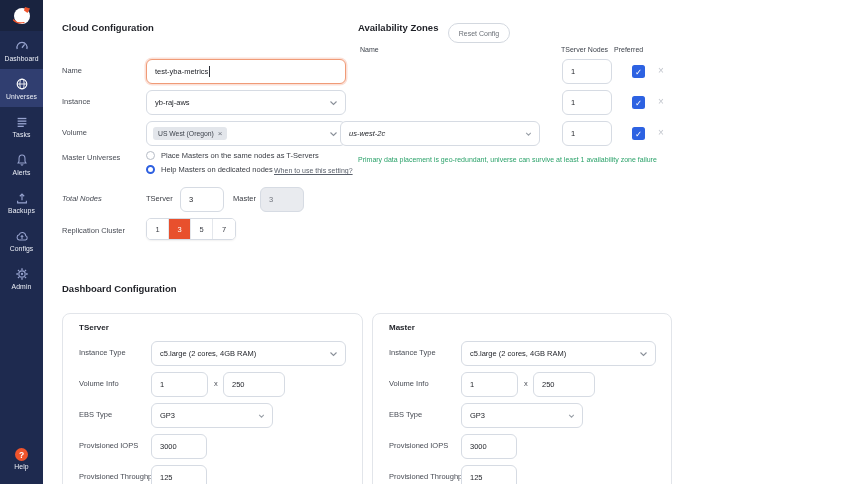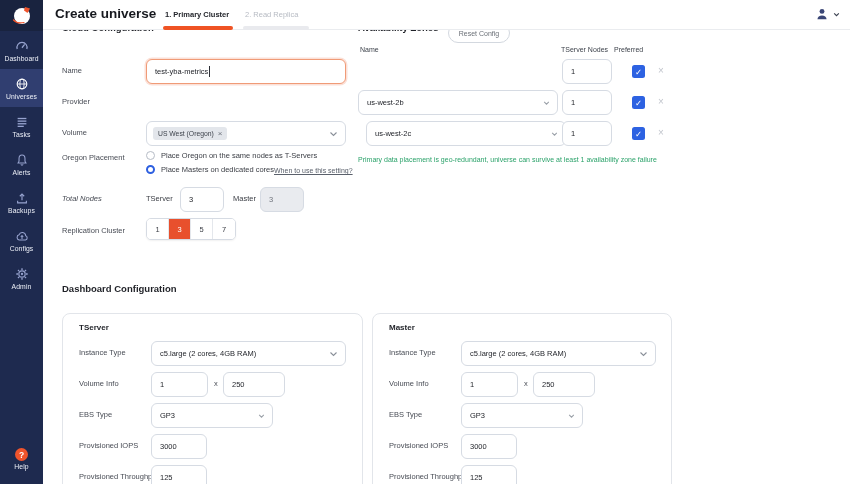--- a/index.html
+++ b/index.html
@@ -67,41 +67,47 @@
   <div class="content">
 
     <div class="abs section-h" style="left:62px; top:22px;">Cloud Configuration</div>
 
     <div class="abs lbl" style="left:62px; top:66px;">Name</div>
     <div class="field focused" style="left:146px; top:59px; width:200px;">
       <span>test-yba-metrics</span>
         <span class="cursor-bar"></span>
     </div>
 
-    <div class="abs lbl" style="left:62px; top:97px;">Provider</div>
+    <div class="abs lbl" style="left:62px; top:97px;">Instance</div>
+    <div class="field" style="left:146px; top:90px; width:200px;">
+      <span>yb-raj-aws</span>
+      <svg class="chev" width="9" height="9" viewBox="0 0 9 9">
+          <polyline points="1.5,3 4.5,6 7.5,3" fill="none" stroke="#8A9099" stroke-width="1.1"></polyline>
+        </svg>
+    </div>
 
     <div class="abs lbl" style="left:62px; top:128px;">Volume</div>
     <div class="field" style="left:146px; top:121px; width:200px; padding:0 6px;">
       <span class="pill">
         <span>US West (Oregon)</span>
         <span class="pill-x">×</span>
       </span>
       <svg class="chev" width="9" height="9" viewBox="0 0 9 9">
           <polyline points="1.5,3 4.5,6 7.5,3" fill="none" stroke="#8A9099" stroke-width="1.1"></polyline>
         </svg>
     </div>
 
-    <div class="abs lbl" style="left:62px; top:153px;">Oregon Placement</div>
+    <div class="abs lbl" style="left:62px; top:153px;">Master Universes</div>
     <div class="abs" style="left:146px; top:151px; display:flex; align-items:center; gap:6px;">
       <span class="radio"></span>
-      <span class="radio-lbl">Place Oregon on the same nodes as T-Servers</span>
+      <span class="radio-lbl">Place Masters on the same nodes as T-Servers</span>
     </div>
     <div class="abs" style="left:146px; top:165px; display:flex; align-items:center; gap:6px;">
       <span class="radio sel"></span>
-      <span class="radio-lbl">Place Masters on dedicated cores</span>
+      <span class="radio-lbl">Help Masters on dedicated nodes</span>
     </div>
     <a class="abs link" style="left:274px; top:167px;">When to use this setting?</a>
 
     <div class="abs lbl" style="left:62px; top:194px;font-style:italic;">Total Nodes</div>
     <div class="abs lbl" style="left:146px; top:194px; color:#3A3D44;">TServer</div>
     <div class="field" style="left:180px; top:187px; width:44px;">
       <span>3</span>
     </div>
     <div class="abs lbl" style="left:233px; top:194px; color:#3A3D44;">Master</div>
     <div class="field disabled" style="left:260px; top:187px; width:44px;">
@@ -122,33 +128,27 @@
     <div class="abs colhead" style="left:360px; top:46px;">Name</div>
     <div class="abs colhead" style="left:561px; top:46px;">TServer Nodes</div>
     <div class="abs colhead" style="left:614px; top:46px;">Preferred</div>
 
     <div class="field" style="left:562px; top:59px; width:50px;">
       <span>1</span>
     </div>
     <div class="checkbox" style="left:632px; top:65px;">✓</div>
     <div class="x-remove" style="left:658px; top:66px;">×</div>
 
-    <div class="field" style="left:358px; top:90px; width:200px;">
-      <span>us-west-2b</span>
-      <svg class="caret-sm" width="7" height="7" viewBox="0 0 9 9">
-          <polyline points="1.5,3 4.5,6 7.5,3" fill="none" stroke="#9AA0A8" stroke-width="1.3"></polyline>
-        </svg>
-    </div>
     <div class="field" style="left:562px; top:90px; width:50px;">
       <span>1</span>
     </div>
     <div class="checkbox" style="left:632px; top:96px;">✓</div>
     <div class="x-remove" style="left:658px; top:97px;">×</div>
 
-    <div class="field" style="left:366px; top:121px; width:200px;">
+    <div class="field" style="left:340px; top:121px; width:200px;font-style:italic;">
       <span>us-west-2c</span>
       <svg class="caret-sm" width="7" height="7" viewBox="0 0 9 9">
           <polyline points="1.5,3 4.5,6 7.5,3" fill="none" stroke="#9AA0A8" stroke-width="1.3"></polyline>
         </svg>
     </div>
     <div class="field" style="left:562px; top:121px; width:50px;">
       <span>1</span>
     </div>
     <div class="checkbox" style="left:632px; top:127px;">✓</div>
     <div class="x-remove" style="left:658px; top:128px;">×</div>
@@ -229,36 +229,20 @@
         <span>3000</span>
       </div>
 
       <div class="abs lbl" style="left:16px; top:158px;">Provisioned Throughput</div>
       <div class="field" style="left:88px; top:151px; width:56px;">
         <span>125</span>
       </div>
     </div>
   </div>
 
-  <div class="header">
-    <div class="page-title">Create universe</div>
-    <div class="tab active" style="left:122px;">1. Primary Cluster</div>
-    <div class="tab-bar orange" style="left:120px; width:70px;"></div>
-    <div class="tab inactive" style="left:202px;">2. Read Replica</div>
-    <div class="tab-bar grey" style="left:200px; width:66px;"></div>
-    <div class="user-menu">
-      <svg width="14" height="14" viewBox="0 0 16 16">
-        <circle cx="8" cy="5" r="2.8" fill="#3A4676"></circle>
-        <path d="M2.8 14 a5.2 4.4 0 0 1 10.4 0 Z" fill="#3A4676"></path>
-      </svg>
-      <svg width="7" height="7" viewBox="0 0 9 9">
-          <polyline points="1.5,3 4.5,6 7.5,3" fill="none" stroke="#3A4050" stroke-width="1.4"></polyline>
-        </svg>
-    </div>
-  </div>
 
   <div class="sidebar">
     <div class="logo-wrap">
       <svg width="24" height="24" viewBox="0 0 24 24">
         <circle cx="12" cy="12" r="8" fill="#FFFFFF"></circle>
         <path d="M15 3 L20 4.5 L17.5 9 L14 6.5 Z" fill="#F0542C"></path>
         <path d="M3.5 16 Q7 20 14 18.5" fill="none" stroke="#F0542C" stroke-width="1.2" stroke-linecap="round"></path>
       </svg>
     </div>
 

